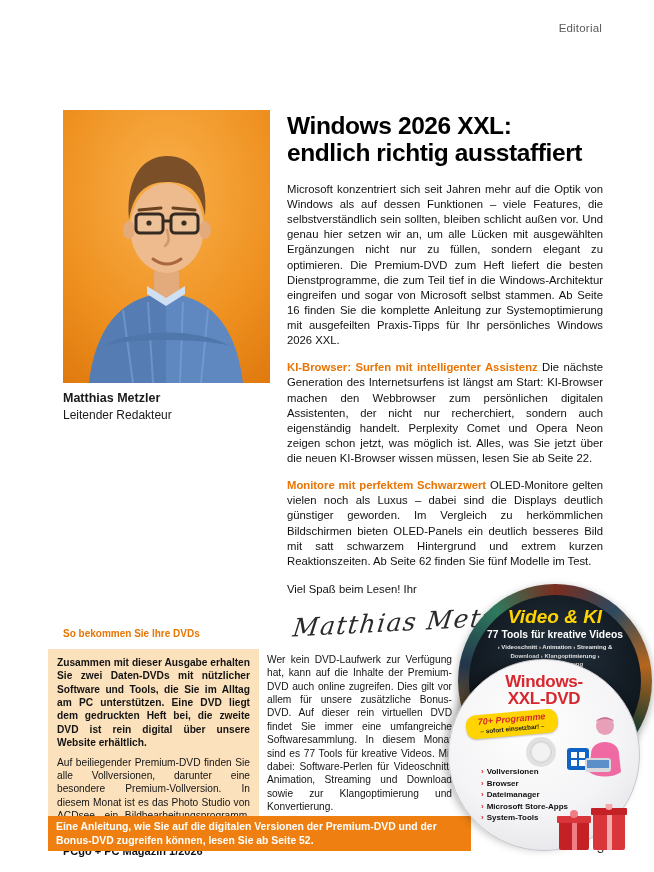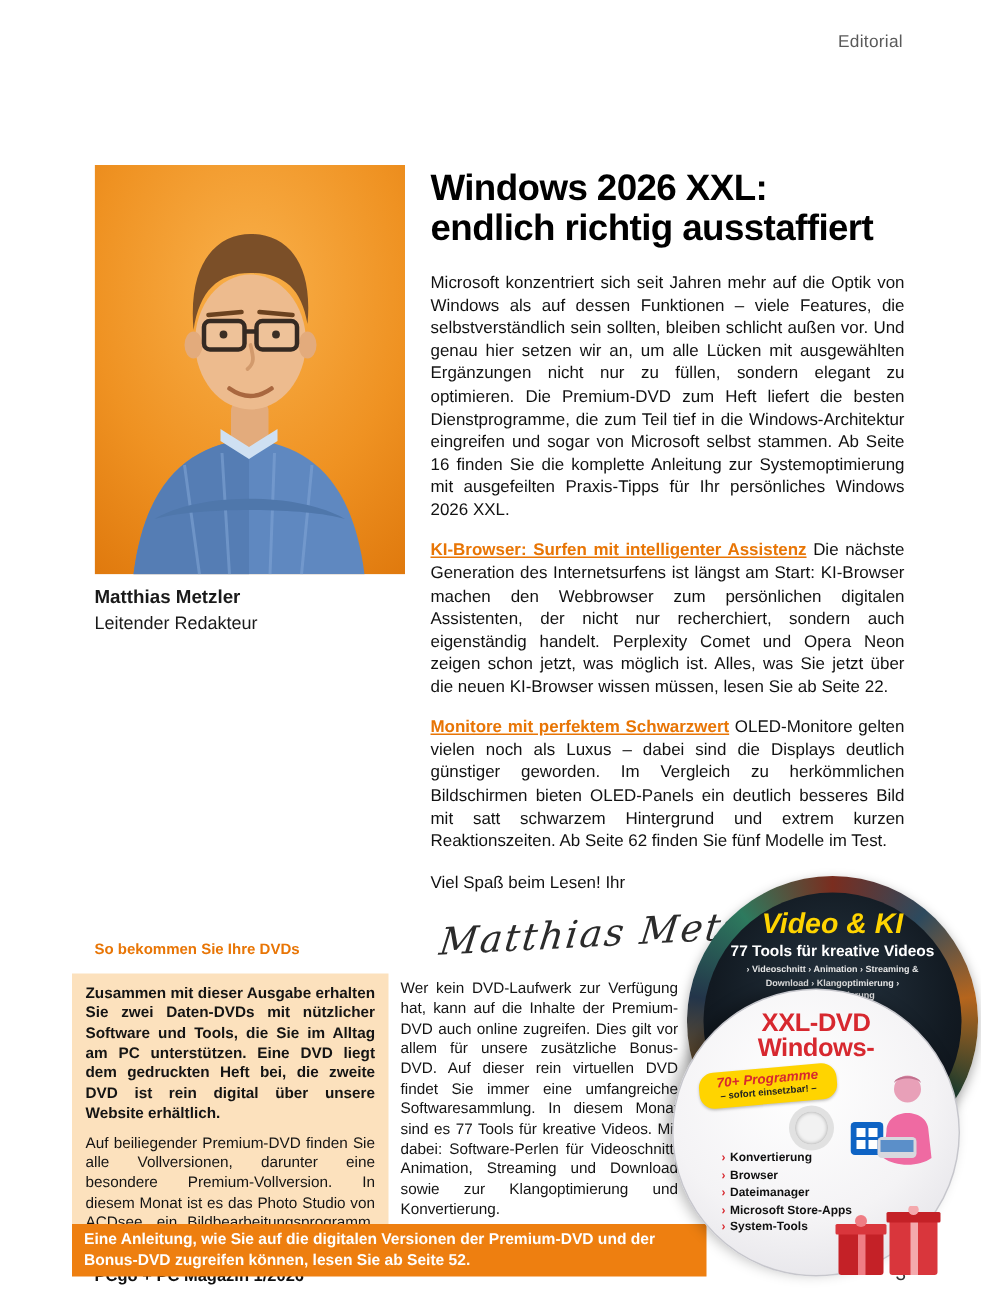--- a/index.html
+++ b/index.html
@@ -18,21 +18,21 @@
   .photo svg { display:block; }
   .caption { position:absolute; left:63px; top:390px; line-height:1.35; }
   .caption .name { font-weight:bold; font-size:12.5px; }
   .caption .role { font-size:12px; }
 
   
   .article { position:absolute; left:287px; top:112px; width:316px; }
   .headline { font-size:24.5px; font-weight:bold; line-height:1.12; letter-spacing:-0.4px; color:#000000; }
   .body-p { font-size:11.3px; line-height:1.34; text-align:justify; margin-top:12px; color:#111; }
   .intro { margin-top:15px; }
-  .orange-head { color:#e87505; font-weight:bold;text-decoration:underline; }
+  .orange-head { color:#e87505; font-weight:bold; }
   .closing { margin-top:13px; text-align:left; }
   .signature {
     display:inline-block; margin-top:10px; margin-left:6px;
     font-family:"DejaVu Serif", serif; font-style:italic;
     font-size:25px; letter-spacing:1.5px; color:#2b2b2b;
     transform:rotate(-3deg) skewX(-10deg);
   }
 
   
   .dvd-heading { position:absolute; left:63px; top:628px; font-size:10px; font-weight:bold; color:#e87505; }
@@ -179,22 +179,22 @@
     <div class="disc-dark-inner">
       <div class="vk-title">Video &amp; KI</div>
       <div class="vk-sub">77 Tools für kreative Videos</div>
       <div class="vk-features">› Videoschnitt   › Animation   › Streaming &amp; Download   › Klangoptimierung   › Videokonvertierung</div>
     </div>
     <div class="disc-hole"></div>
   </div>
 
   <div class="disc-light">
     <div class="wx-title">
+      <div>Windows-</div>
       <div>XXL-DVD</div>
-      <div>Windows-</div>
     </div>
 
     <div class="wx-badge">
       <div class="badge-title">70+ Programme</div>
       <div class="badge-sub">– sofort einsetzbar! –</div>
     </div>
 
     <div class="disc-hole"></div>
 
     <div class="wx-logo">
@@ -213,21 +213,21 @@
         <path d="M19,8 C20,2 36,2 37,8 C34,4 22,4 19,8 Z" fill="#c2708e"></path>
         <path d="M14,40 C14,24 42,24 42,40 L44,58 C36,64 20,64 12,58 Z" fill="#ef6aa2"></path>
         <rect x="8" y="44" width="26" height="14" rx="3" fill="#d8d8de"></rect>
         <rect x="10" y="46" width="22" height="8" fill="#5b8fc9"></rect>
       </svg>
     </div>
 
     <div class="wx-list">
       <div class="wx-item">
         <span class="chev">›</span>
-        <span>Konvertierung</span>
+        <span>Vollversionen</span>
       </div>
       <div class="wx-item">
         <span class="chev">›</span>
         <span>Browser</span>
       </div>
       <div class="wx-item">
         <span class="chev">›</span>
         <span>Dateimanager</span>
       </div>
       <div class="wx-item">

